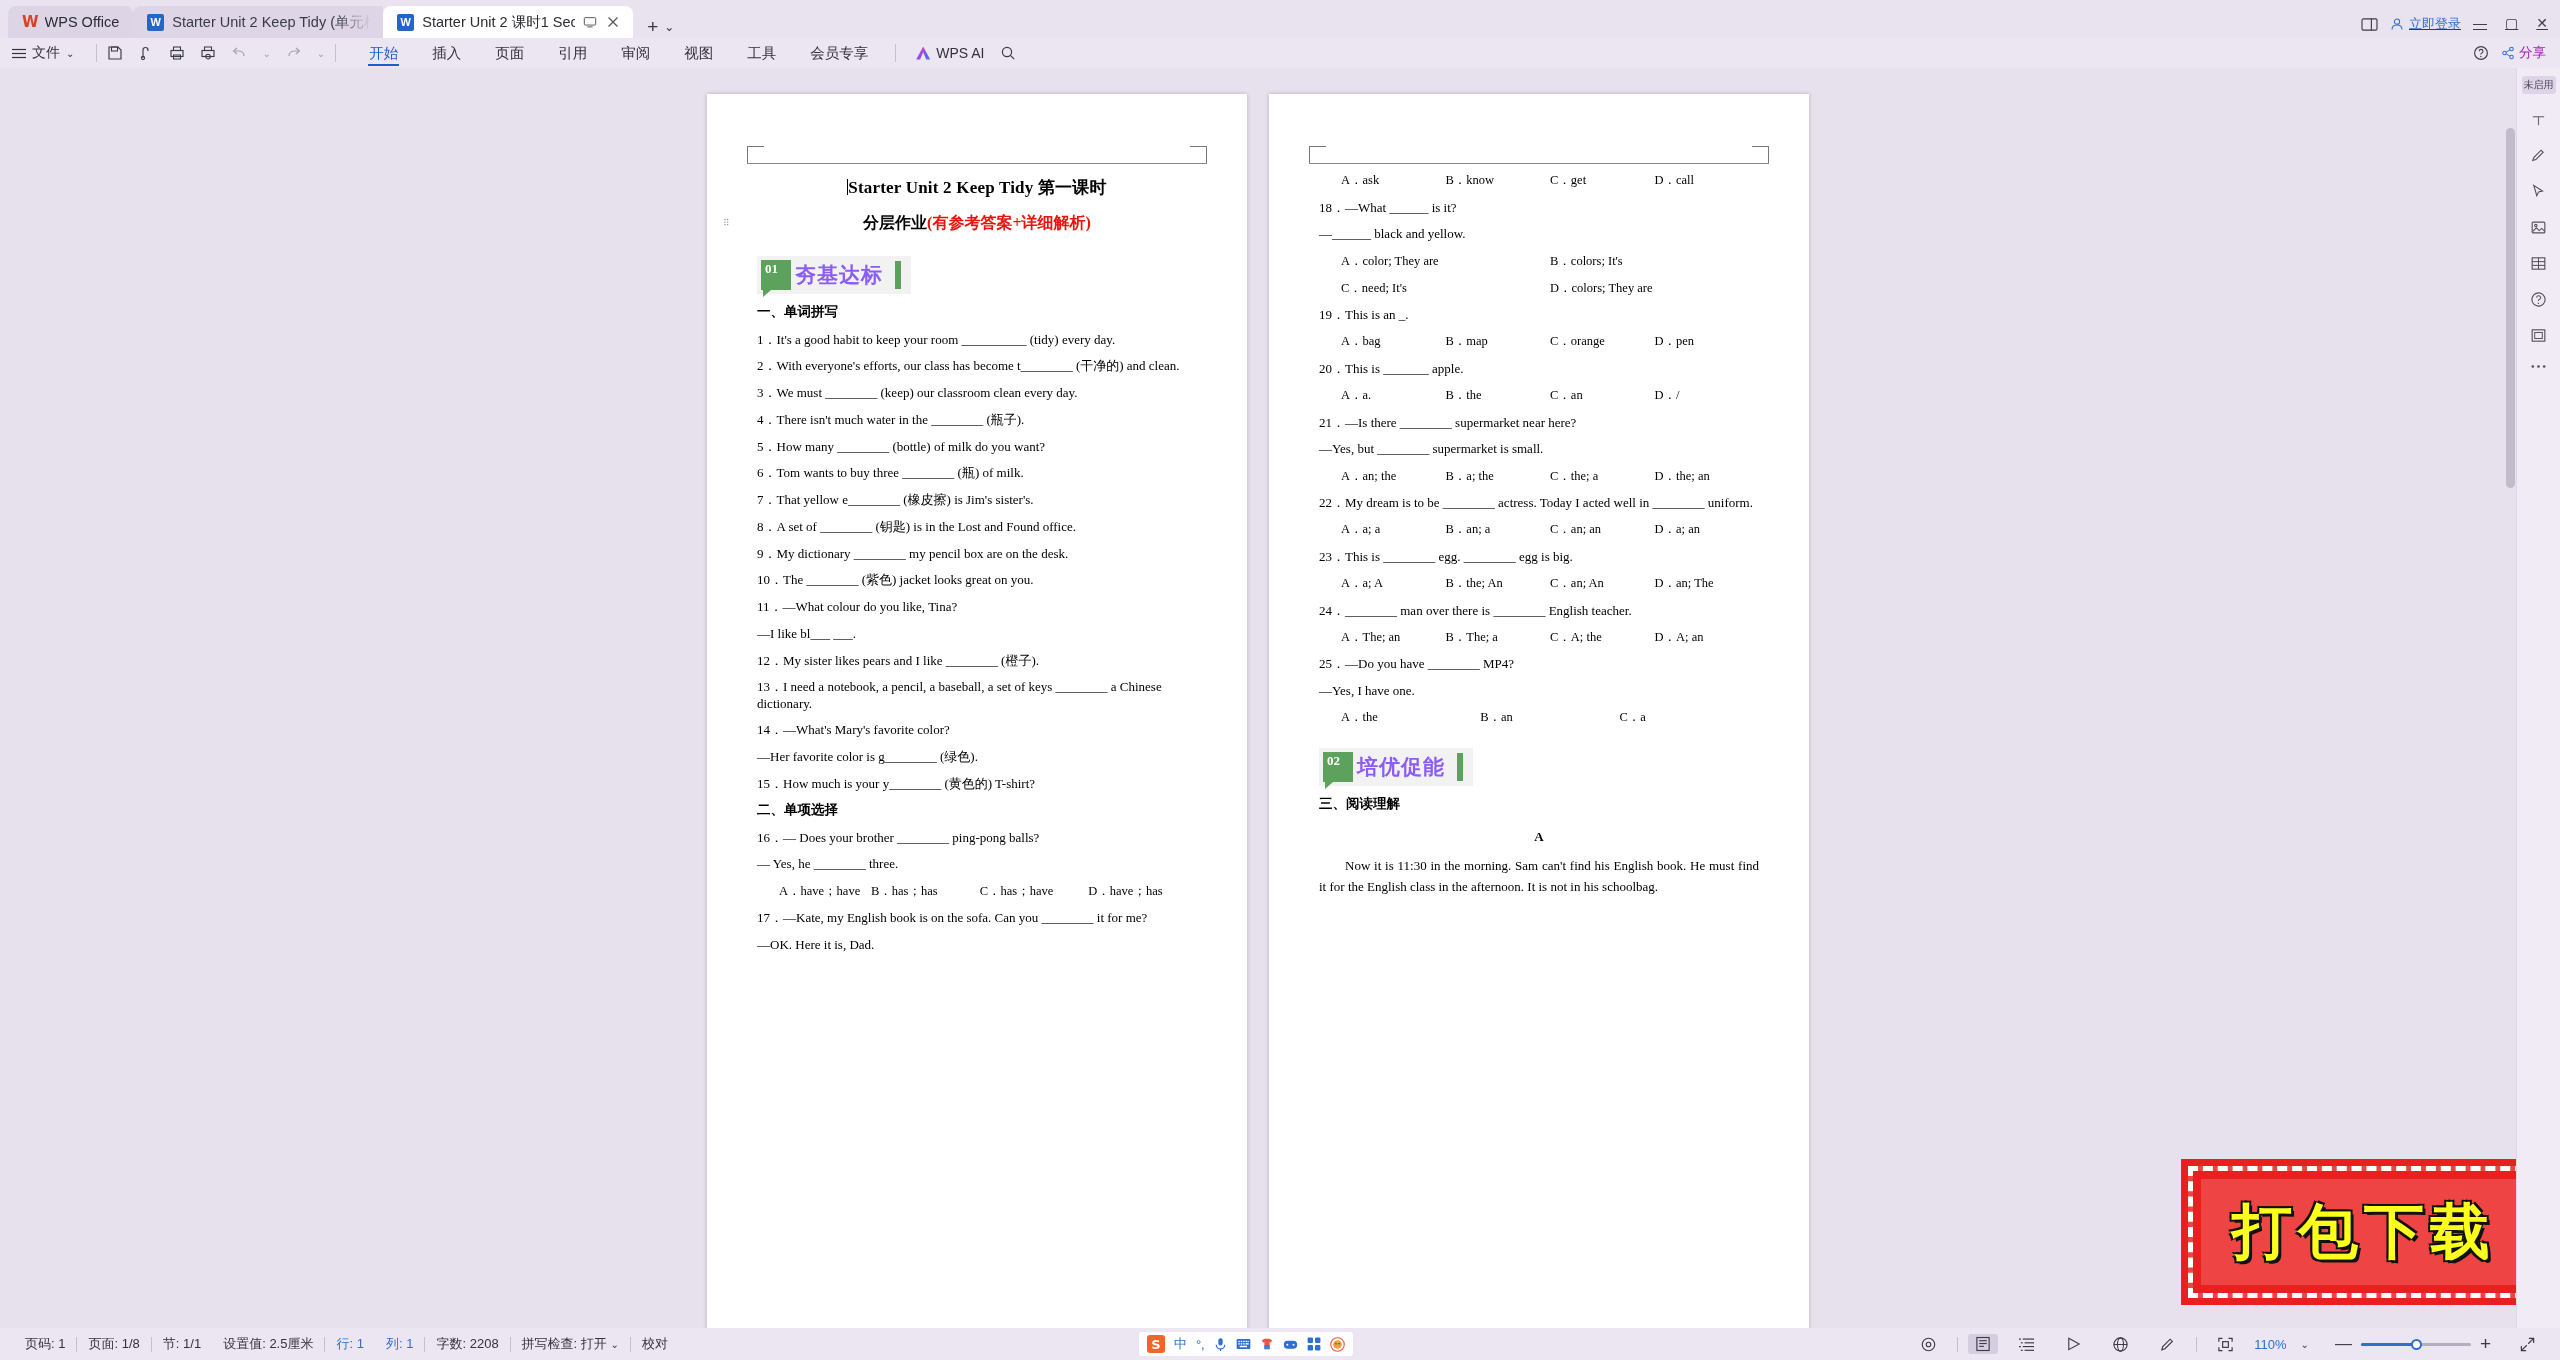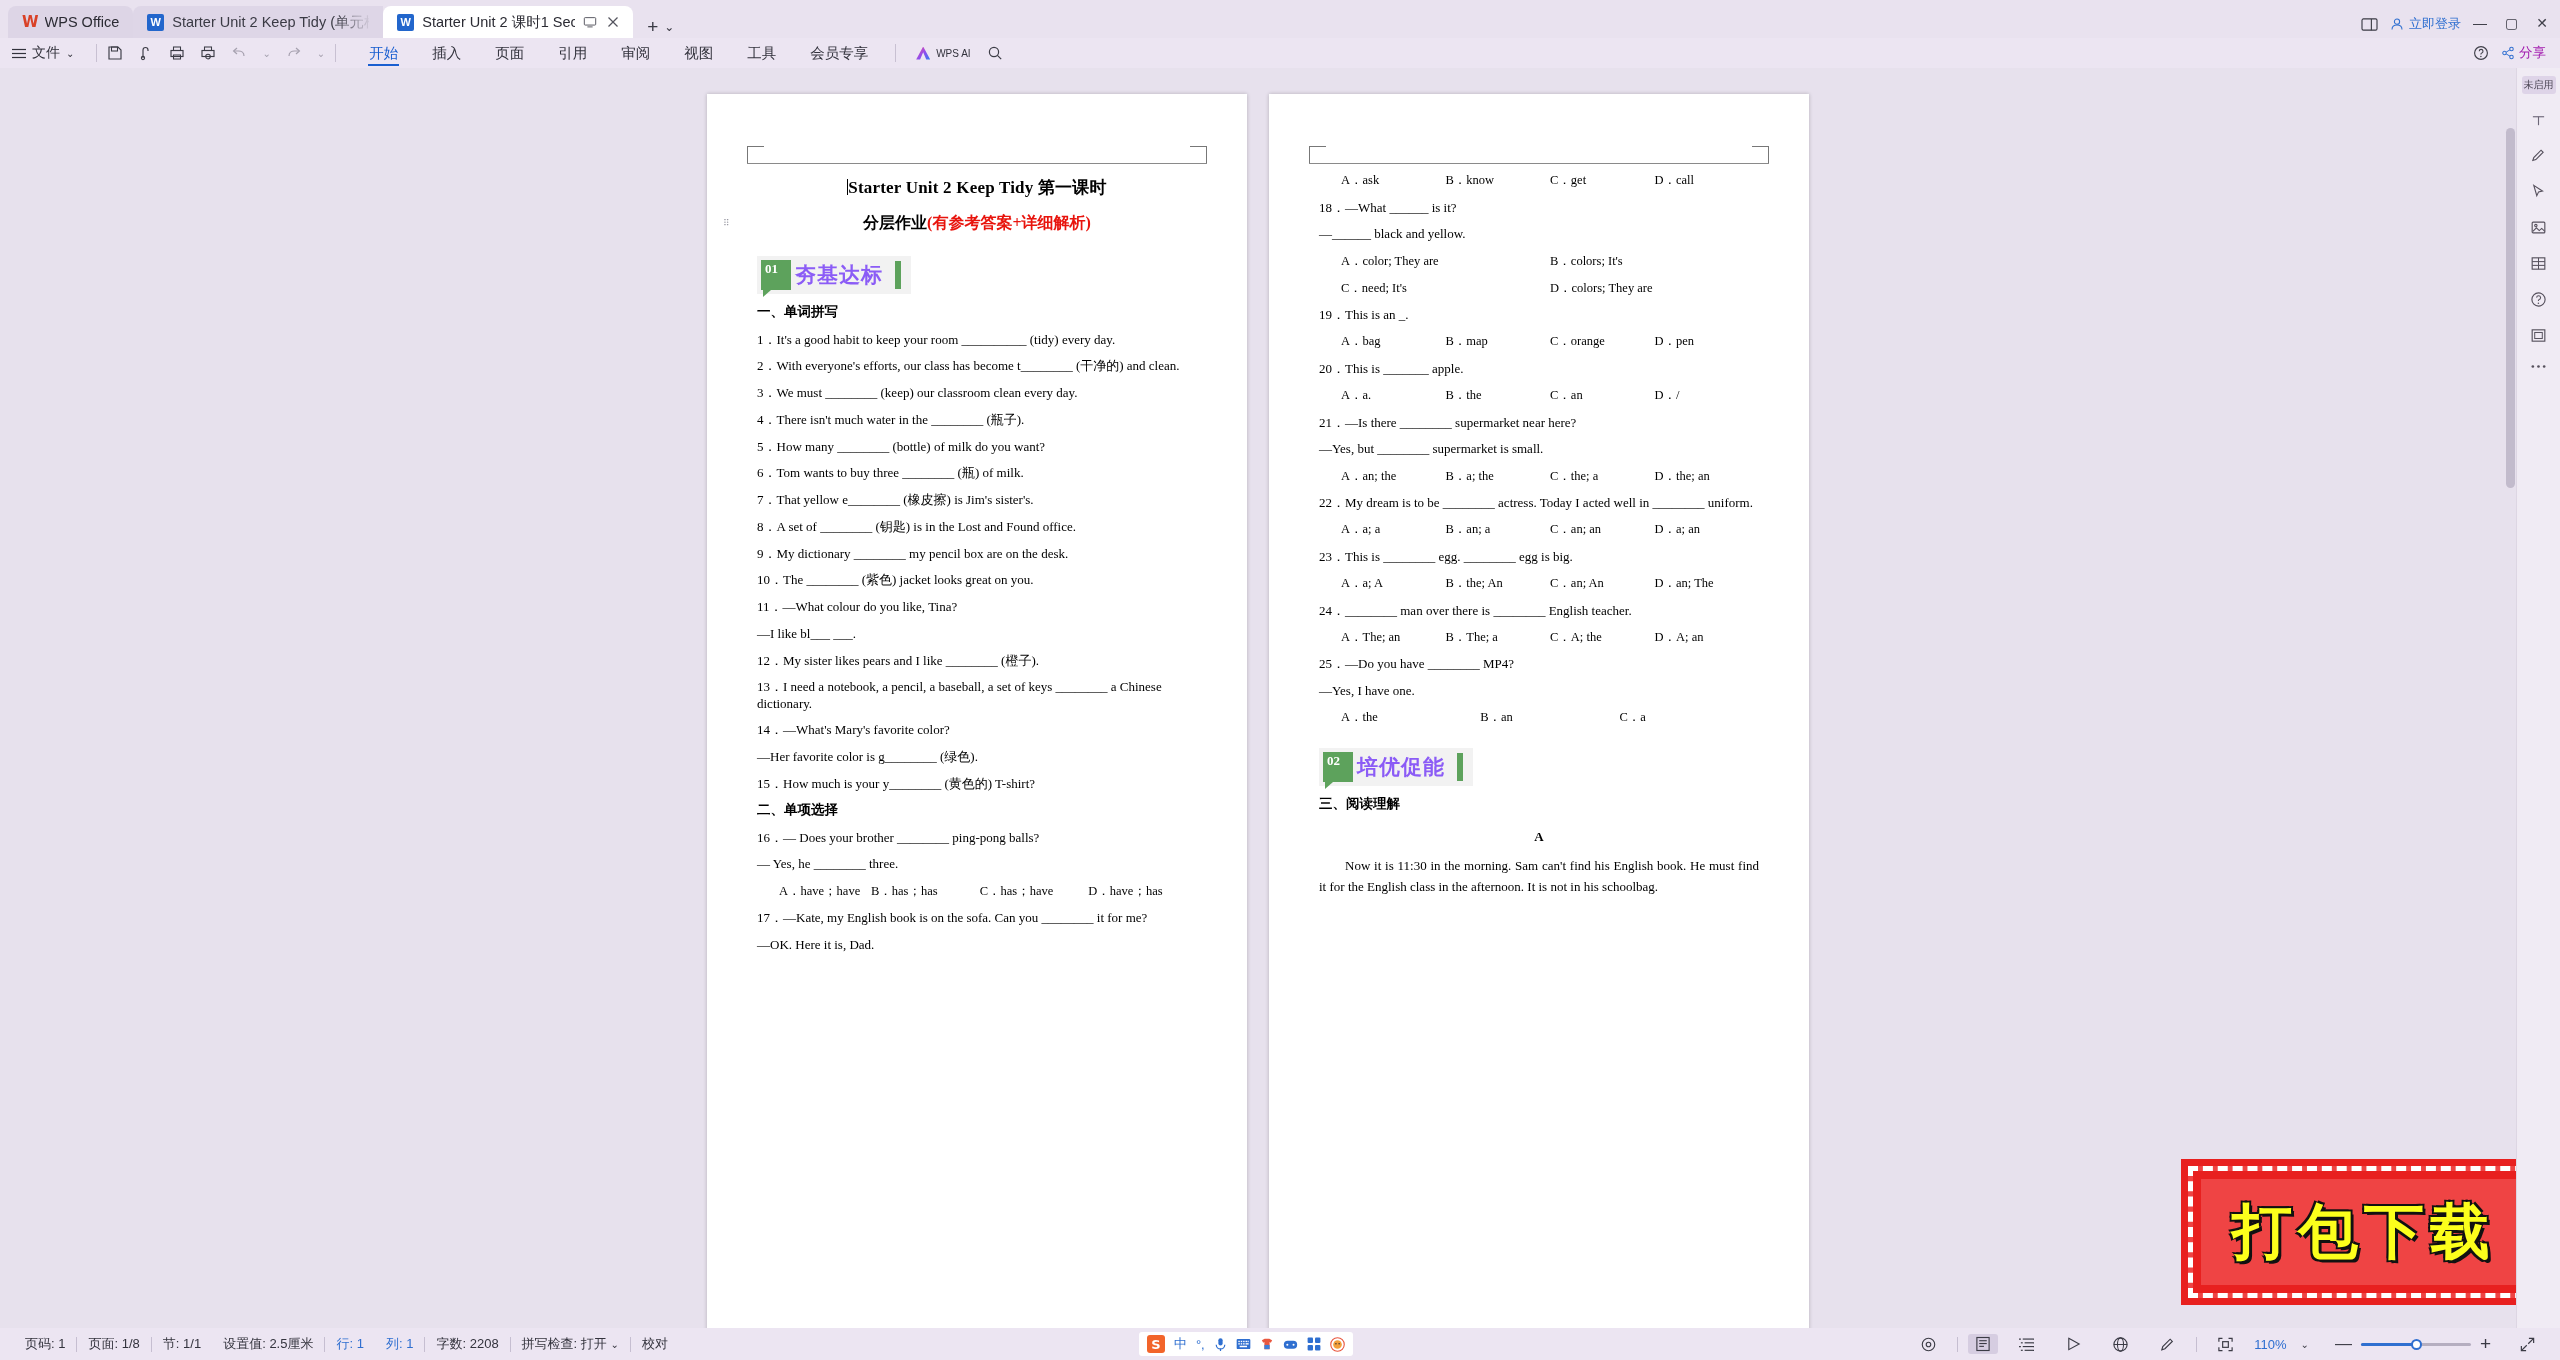--- a/index.html
+++ b/index.html
@@ -45,21 +45,21 @@
   .tab-fade {
     position: absolute; right: 0; top: 0; bottom: 0; width: 46px;
   }
   .tab-icons { display: flex; align-items: center; gap: 10px; color: #55555f; font-size: 13px; }
   .tab-plus {
     display: flex; align-items: center; gap: 6px;
     padding: 0 10px 0 14px; color: #3a3a44; font-size: 19px;
   }
   .tabbar-right {
     margin-left: auto; display: flex; align-items: center; gap: 12px;
-    padding: 0 12px 5px 0; font-size: 13px; color: #3a3a44;
+    padding: 0 12px 5px 0; font-size: 13px; color: #3a3a44; text-decoration: underline;
   }
   .login-pill {
     display: flex; align-items: center; gap: 5px;
     color: #2f6fd0;
   }
   .win-btns { display: flex; align-items: center; gap: 18px; padding-bottom: 2px; color: #40404a; font-size: 14px; }
 
   
   .ribbon {
     height: 30px; width: 100%;
@@ -76,21 +76,21 @@
   .ribbon-tabs { display: flex; align-items: flex-end; gap: 0; margin-left: 6px; }
   .rtab {
     padding: 0 17px; font-size: 14.5px; color: #32323c;
     position: relative; line-height: 30px; height: 30px;
   }
   .rtab.sel { color: #1a5fd0; font-weight: normal; }
   .rtab.sel::after {
     content: ""; position: absolute; left: 16px; right: 16px; bottom: 2px;
     height: 2px; background: #1a5fd0;
   }
-  .wps-ai { display: flex; align-items: center; gap: 6px; font-size: 10px; margin-left: 10px; }
+  .wps-ai { display: flex; align-items: center; gap: 6px; font-size: 14px; margin-left: 10px; }
   .ai-mark {
     width: 14px; height: 13px;
     background: linear-gradient(135deg,#f04aa0 0%, #8b4ef0 55%, #2f7ef0 100%);
     clip-path: polygon(50% 0%, 100% 100%, 72% 100%, 50% 44%, 28% 100%, 0% 100%);
   }
   .ribbon-right {
     margin-left: auto; display: flex; align-items: center; gap: 12px;
     padding-right: 14px; font-size: 13px; color: #40404a;
   }
   .share-btn {

